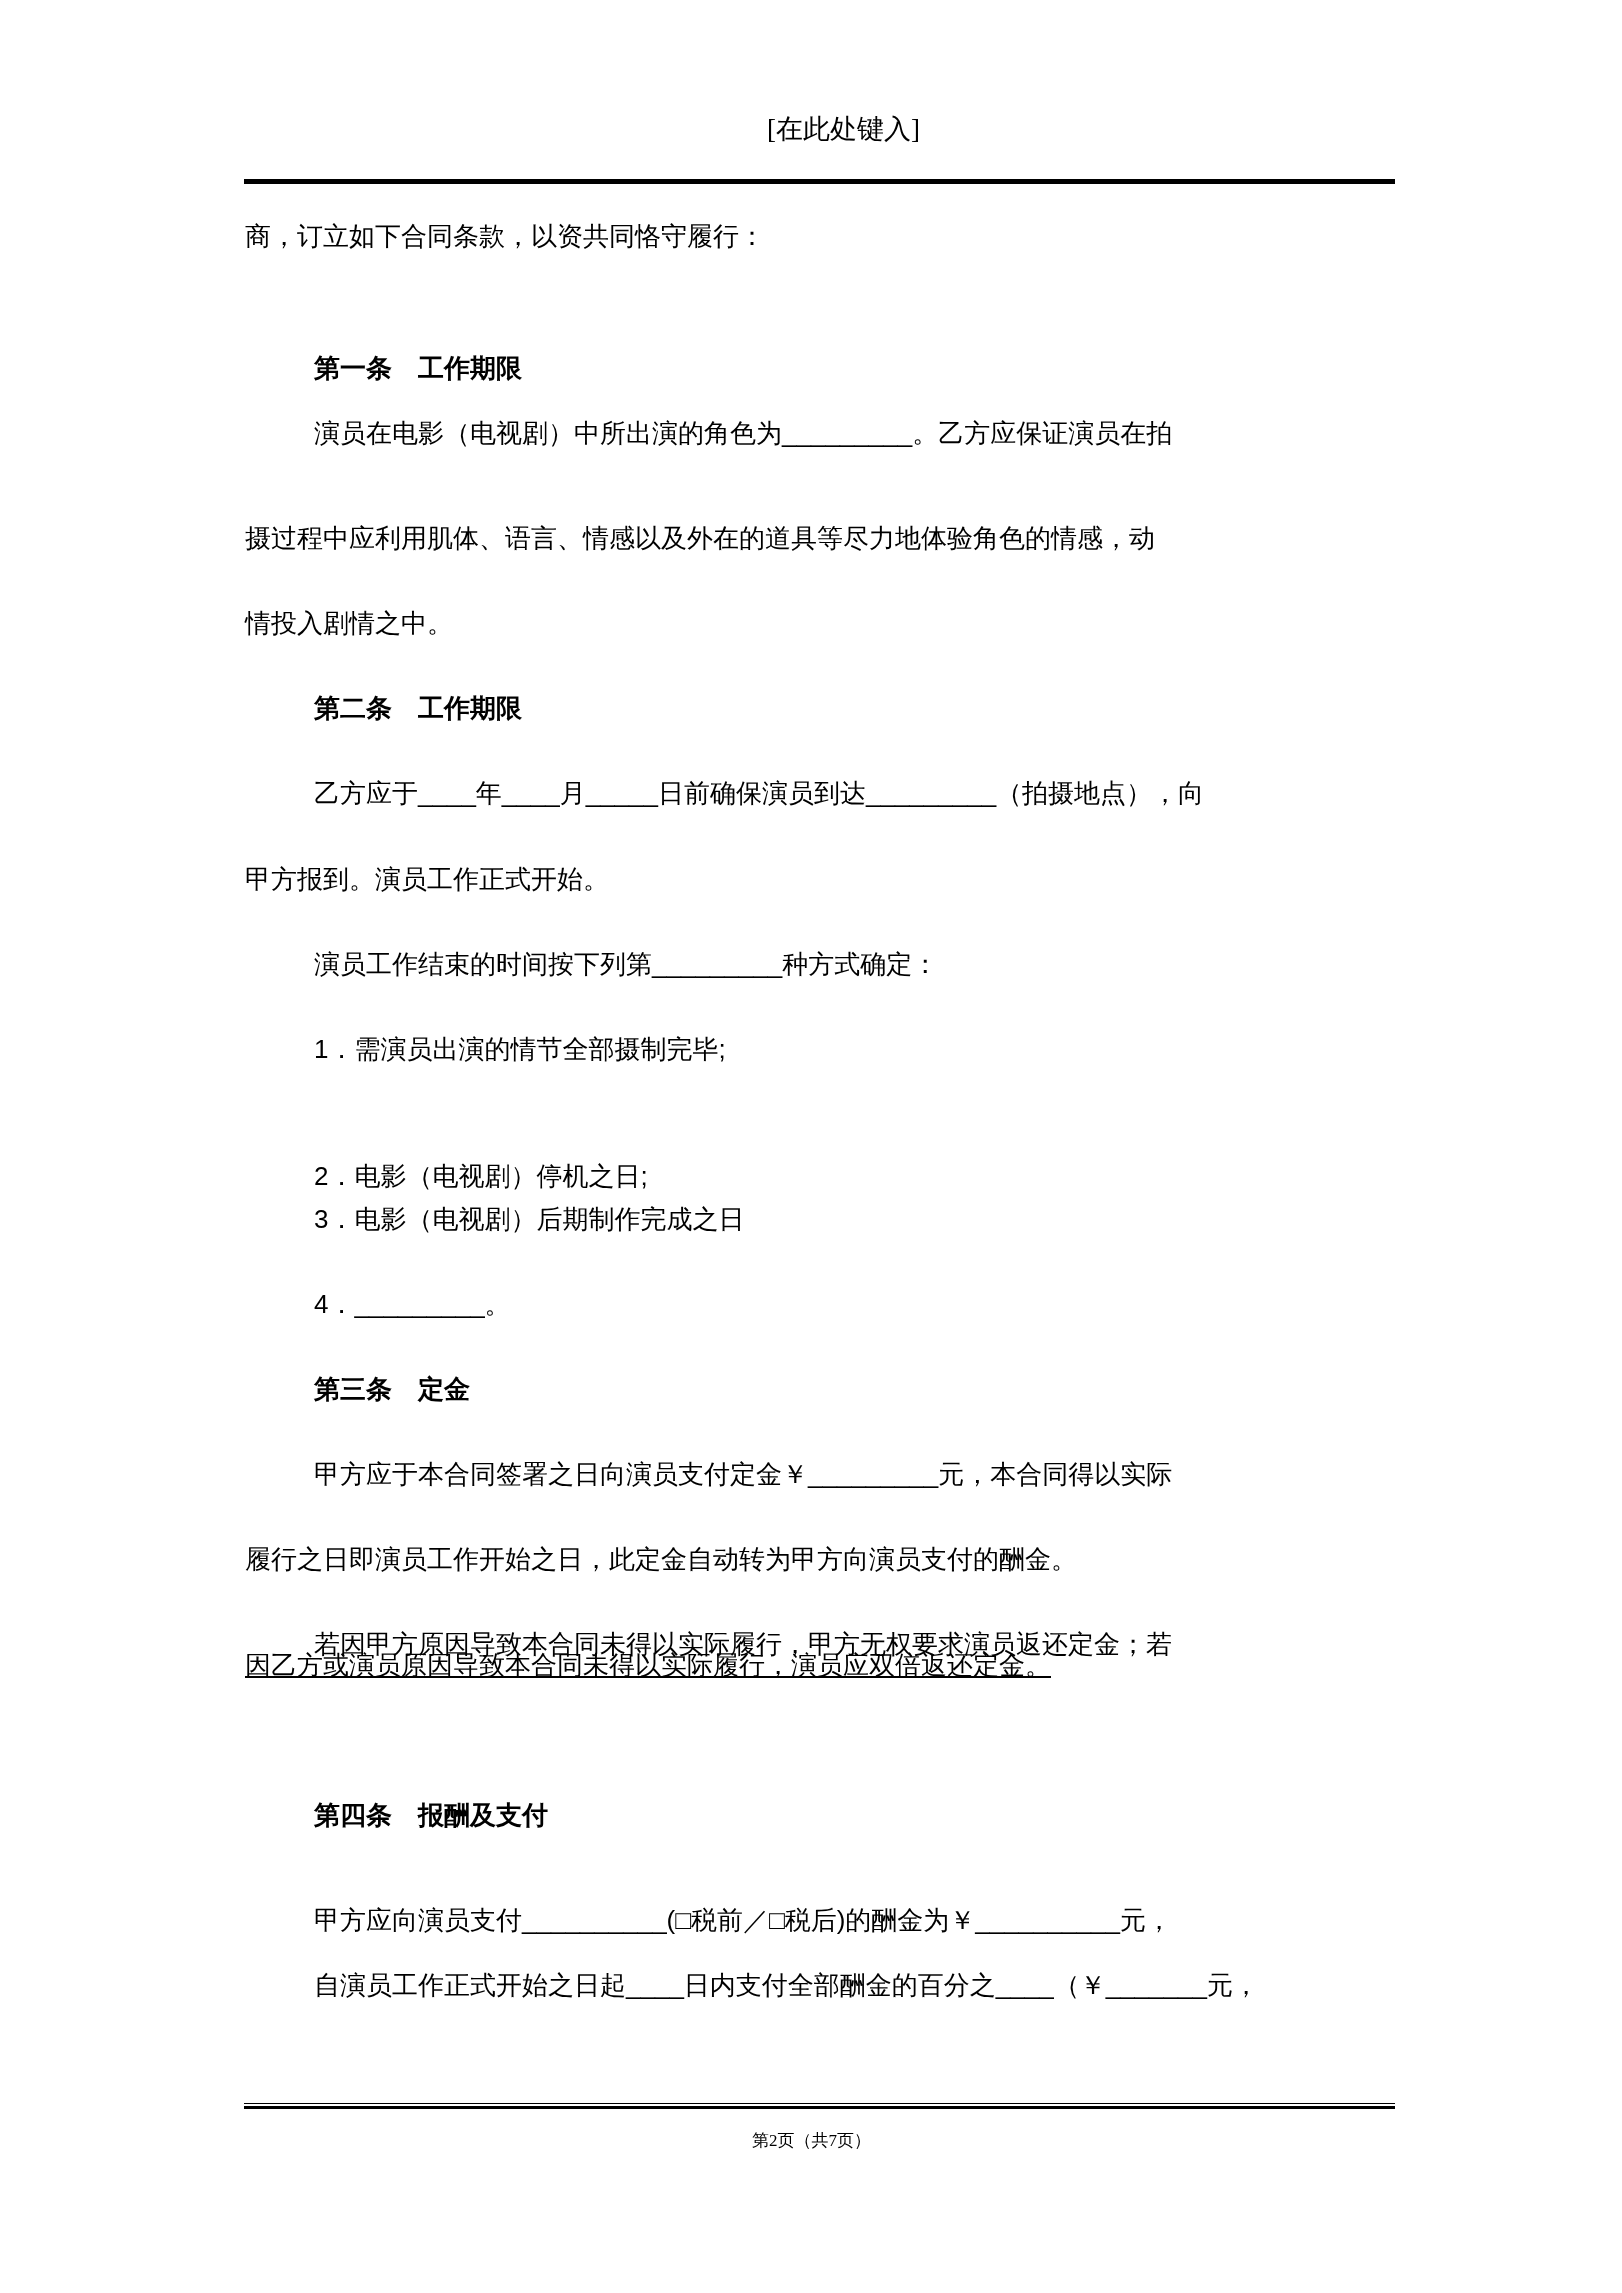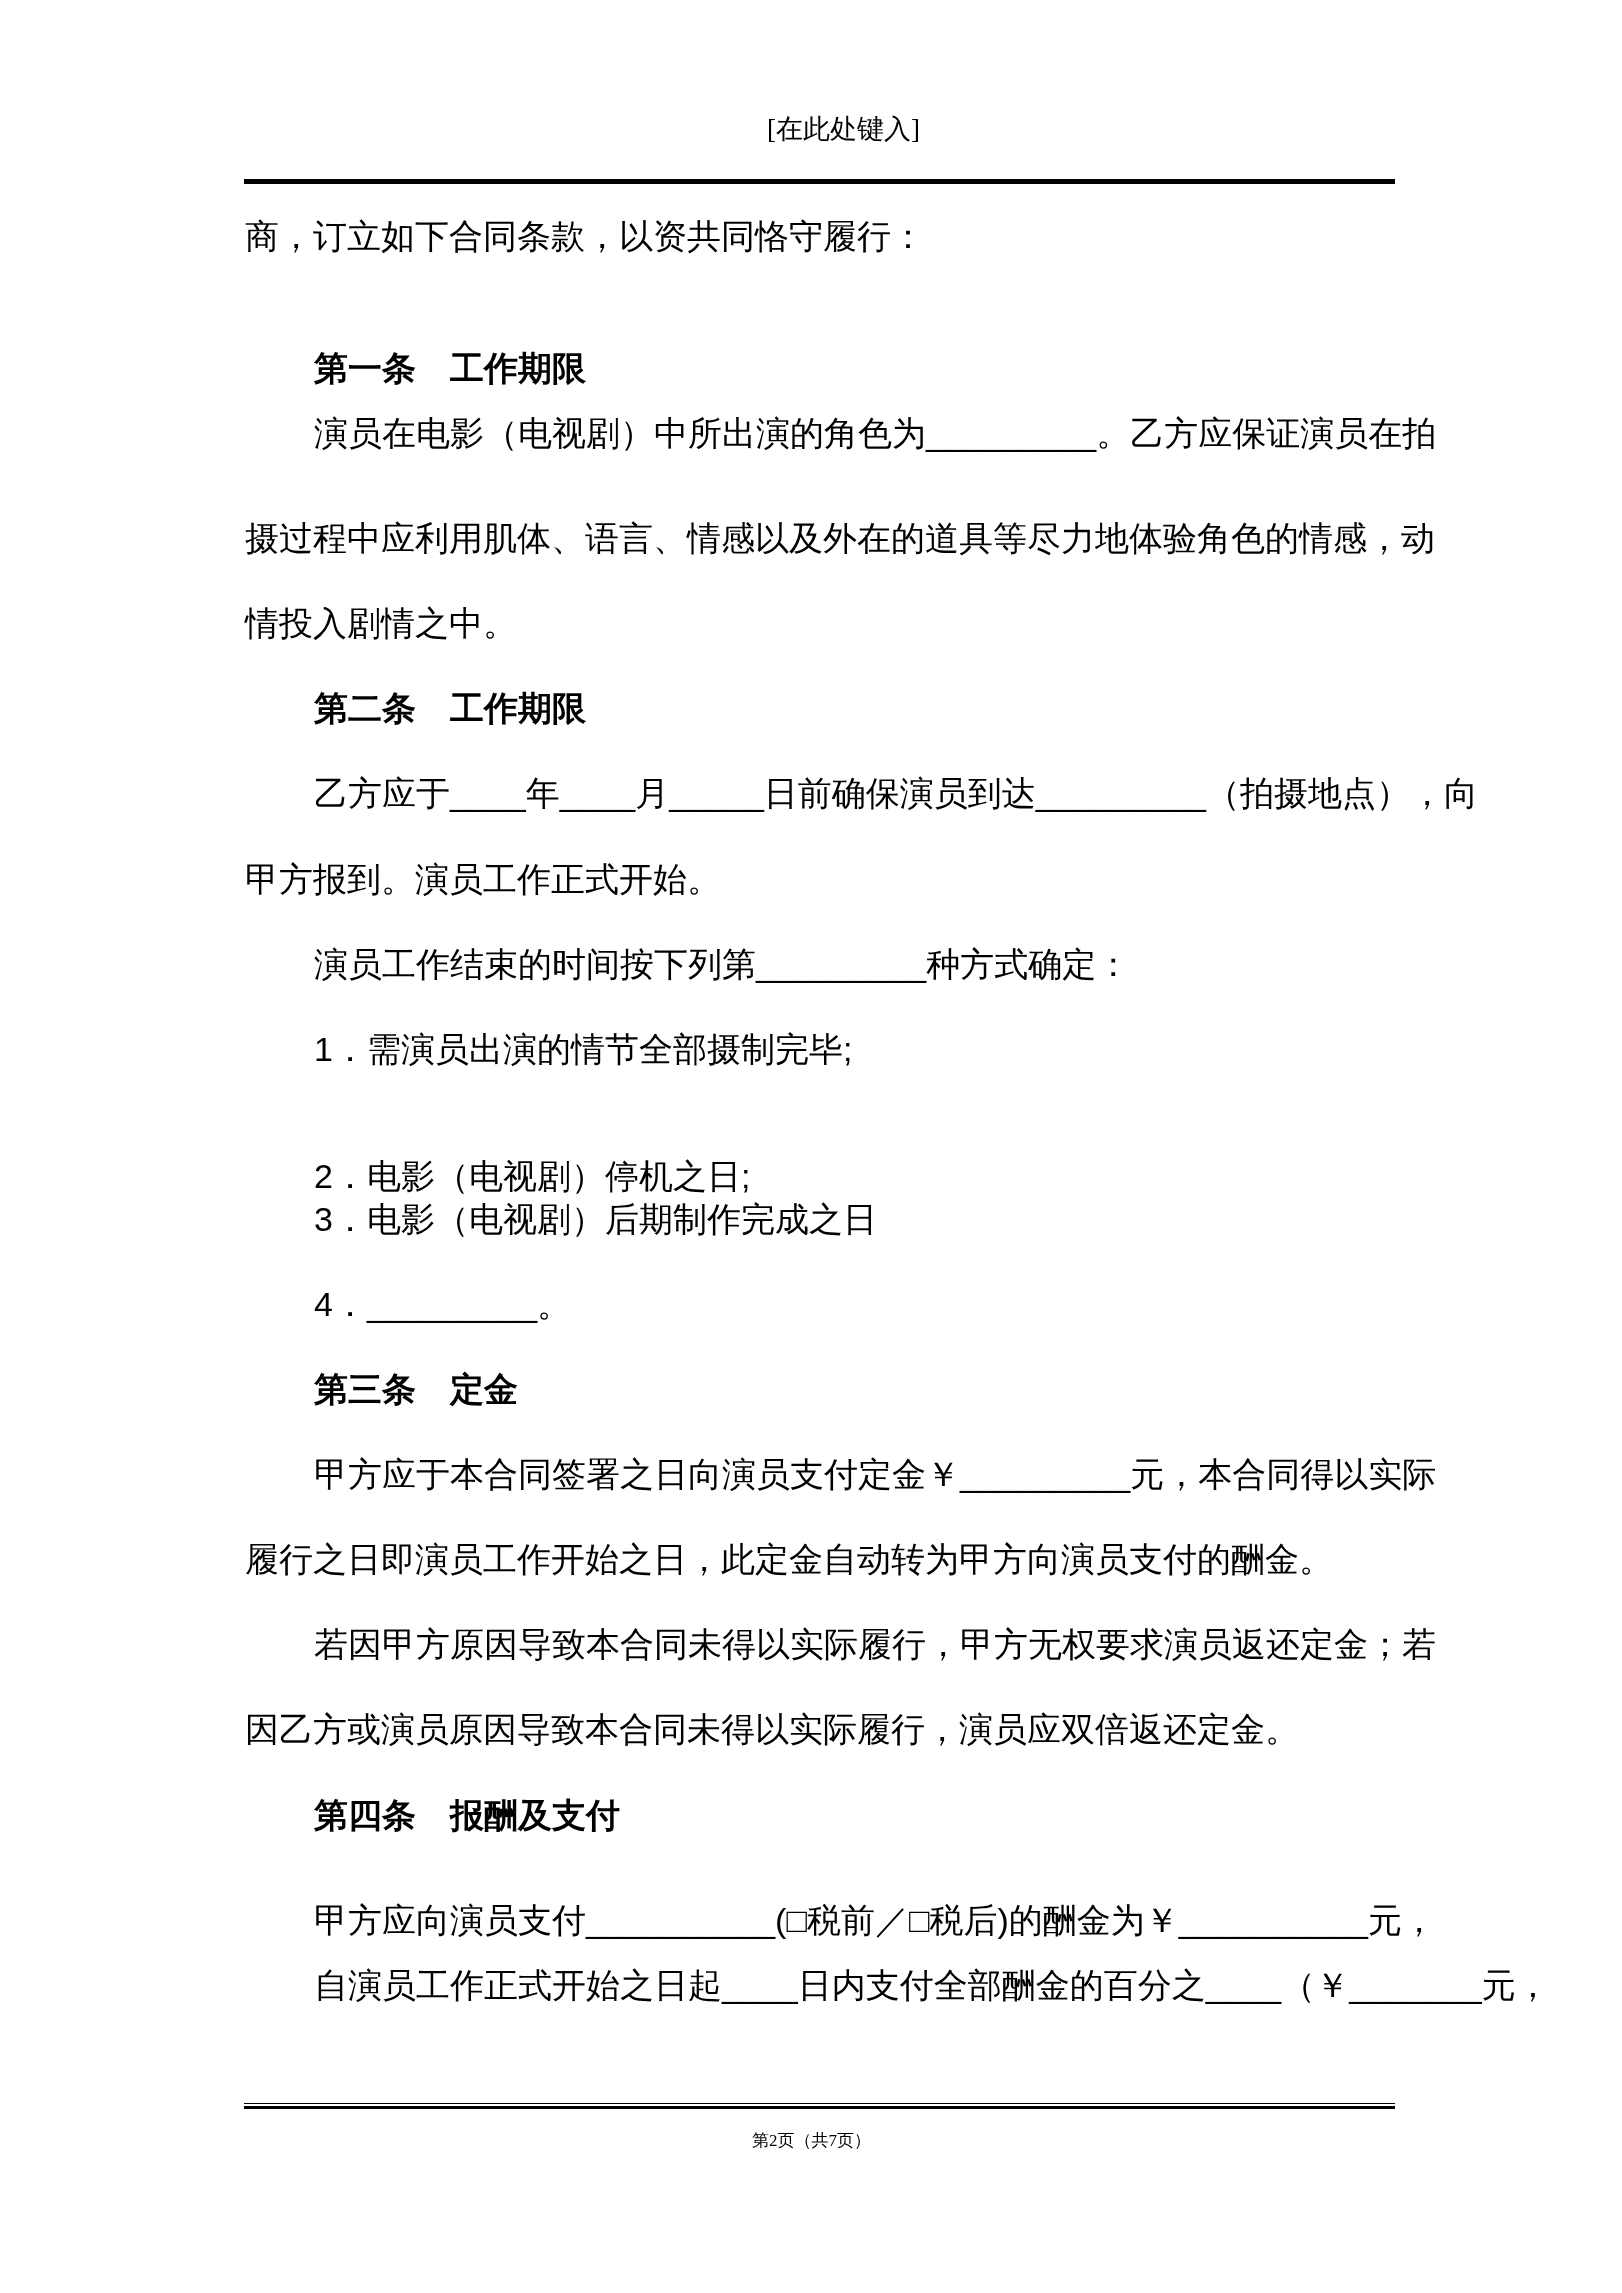--- a/index.html
+++ b/index.html
@@ -29,21 +29,21 @@
     position: absolute;
     left: 244px;
     top: 179px;
     width: 1151px;
     height: 4.5px;
     background: #000000;
   }
   .doc-line {
     position: absolute;
     white-space: pre;
-    font-size: 34px;
+    font-size: 26px;
     line-height: 42px;
     color: #000000;
     letter-spacing: 0px;
   }
   .doc-line.flush  { left: 245px; }
   .doc-line.indent { left: 314px; }
   .doc-line.heading { font-weight: bold; }
   .footer-rule {
     position: absolute;
     left: 244px;
@@ -86,21 +86,21 @@
       <div class="doc-line flush" style="top: 858px;">甲方报到。演员工作正式开始。</div>
       <div class="doc-line indent" style="top: 943px;">演员工作结束的时间按下列第_________种方式确定：</div>
       <div class="doc-line indent" style="top: 1028px;">1．需演员出演的情节全部摄制完毕;</div>
       <div class="doc-line indent" style="top: 1113px; margin-top: 42px;">2．电影（电视剧）停机之日;</div>
       <div class="doc-line indent" style="top: 1198px;">3．电影（电视剧）后期制作完成之日</div>
       <div class="doc-line indent" style="top: 1283px;">4．_________。</div>
       <div class="doc-line indent heading" style="top: 1368px;">第三条　定金</div>
       <div class="doc-line indent" style="top: 1453px;">甲方应于本合同签署之日向演员支付定金￥_________元，本合同得以实际</div>
       <div class="doc-line flush" style="top: 1538px;">履行之日即演员工作开始之日，此定金自动转为甲方向演员支付的酬金。</div>
       <div class="doc-line indent" style="top: 1623px;">若因甲方原因导致本合同未得以实际履行，甲方无权要求演员返还定金；若</div>
-      <div class="doc-line flush" style="top: 1708px;">因乙方或演员原因导致本合同未得以实际履行，演员应双倍返还定金。</div>
+      <div class="doc-line flush" style="top: 1644px; text-decoration: underline;">因乙方或演员原因导致本合同未得以实际履行，演员应双倍返还定金。</div>
       <div class="doc-line indent heading" style="top: 1794px;">第四条　报酬及支付</div>
       <div class="doc-line indent" style="top: 1879px; margin-top: 20px;">甲方应向演员支付__________(□税前／□税后)的酬金为￥__________元，</div>
       <div class="doc-line indent" style="top: 1964px;">自演员工作正式开始之日起____日内支付全部酬金的百分之____（￥_______元，</div>
     </div>
 
   <div class="footer-rule"></div>
 
   <div class="footer-text">第2页（共7页）</div>
 
 </div>

